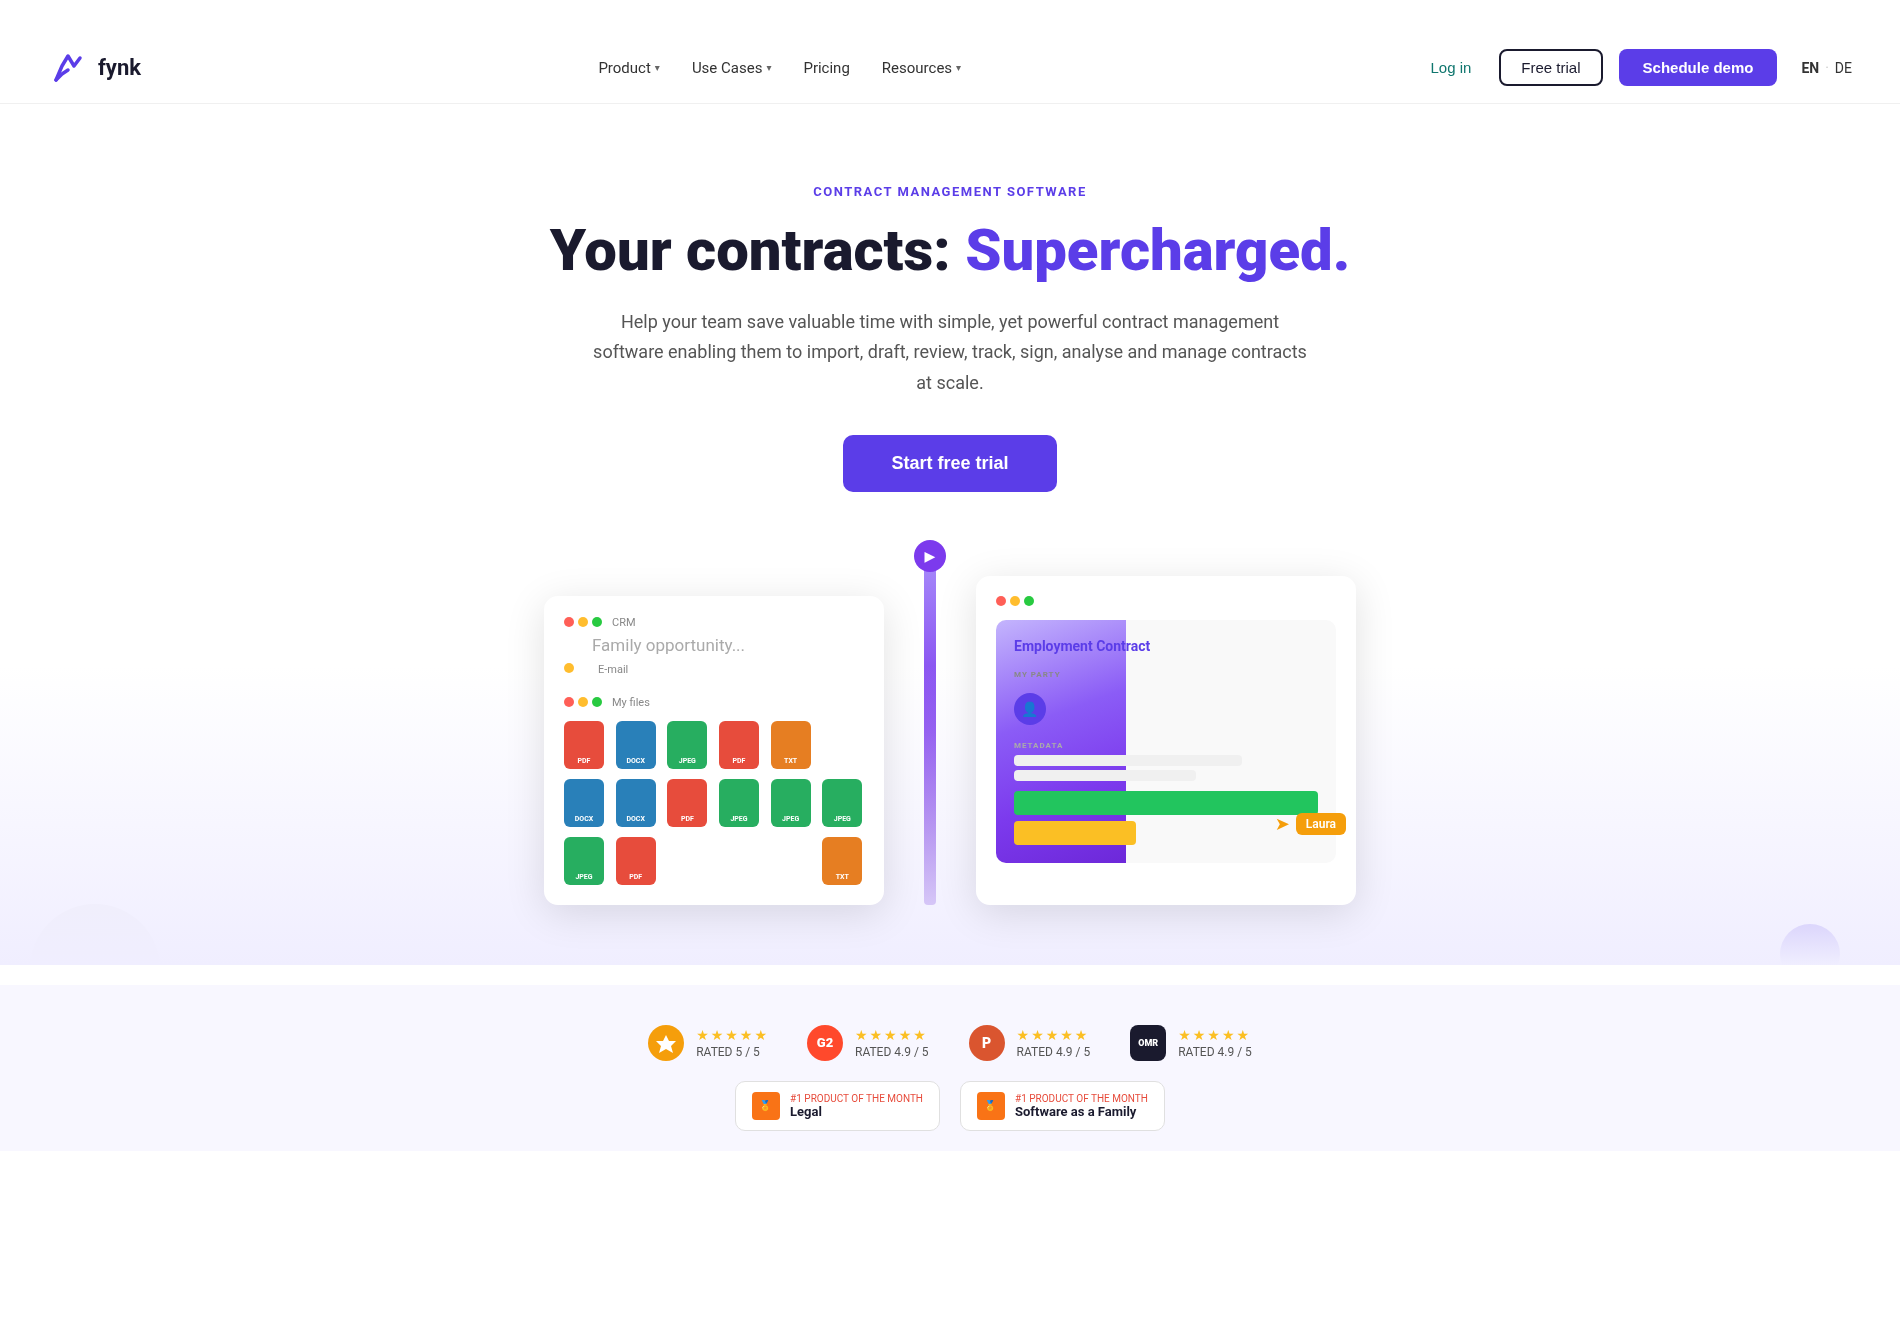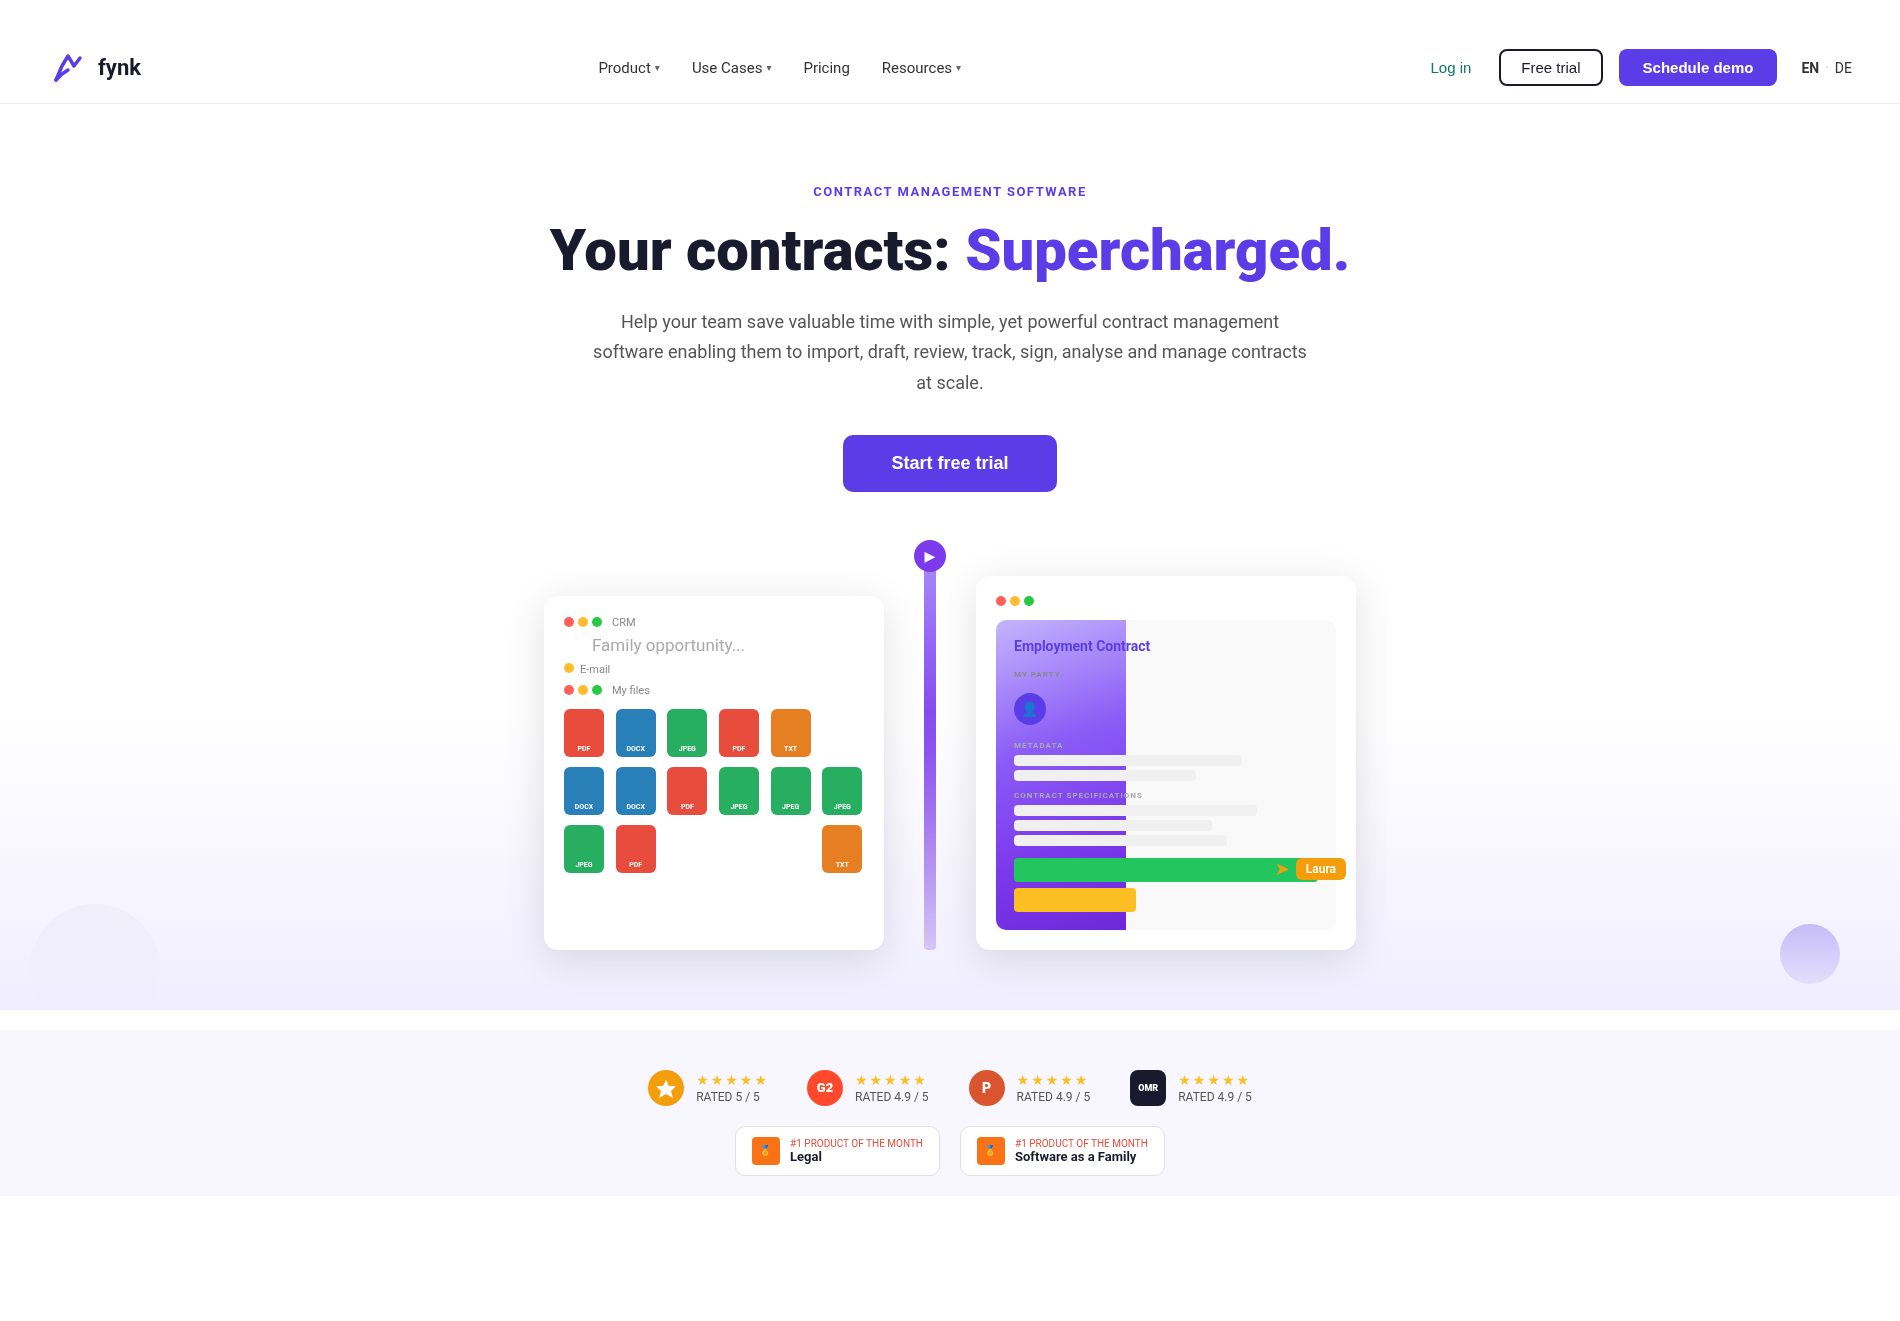--- a/index.html
+++ b/index.html
@@ -209,21 +209,21 @@
         <div style="display:flex;align-items:center;gap:6px;margin-bottom:6px;">
           <span style="display:flex;gap:4px;">
             <span class="dot dot-red"></span>
             <span class="dot dot-yellow"></span>
             <span class="dot dot-green"></span>
           </span>
           <span class="crm-label">CRM</span>
         </div>
         <div style="font-size:17px;color:#aaa;margin-bottom:8px;padding-left:28px;">Family opportunity...</div>
 
-        <div style="display:flex;align-items:flex-start;gap:2px;margin-bottom:8px;">
+        <div style="display:flex;align-items:flex-start;gap:20px;margin-bottom:20px;">
           <span style="display:flex;gap:4px;">
             <span class="dot dot-yellow"></span>
           </span>
           <span class="email-label">E-mail</span>
         </div>
 
         <div style="display:flex;align-items:center;gap:6px;margin-bottom:12px;">
           <span style="display:flex;gap:4px;">
             <span class="dot dot-red"></span>
             <span class="dot dot-yellow"></span>
@@ -277,26 +277,20 @@
               <div style="font-size:8px;font-weight:700;color:#888;text-transform:uppercase;letter-spacing:1px;">MY PARTY</div>
             </div>
             <div style="width:32px;height:32px;border-radius:50%;background:#5b3de8;display:flex;align-items:center;justify-content:center;color:#fff;font-size:14px;margin-bottom:16px;">👤</div>
 
             <div style="margin-bottom:10px;">
               <div style="font-size:8px;font-weight:700;color:#aaa;text-transform:uppercase;letter-spacing:1px;margin-bottom:5px;">METADATA</div>
               <div style="background:#f0f0f0;border-radius:4px;height:11px;width:75%;margin-bottom:4px;"></div>
               <div style="background:#f0f0f0;border-radius:4px;height:11px;width:60%;margin-bottom:4px;"></div>
             </div>
 
-            <div style="margin-bottom:12px;">
-              <div style="font-size:8px;font-weight:700;color:#aaa;text-transform:uppercase;letter-spacing:1px;margin-bottom:5px;">CONTRACT SPECIFICATIONS</div>
-              <div style="background:#f0f0f0;border-radius:4px;height:11px;width:80%;margin-bottom:4px;"></div>
-              <div style="background:#f0f0f0;border-radius:4px;height:11px;width:65%;margin-bottom:4px;"></div>
-              <div style="background:#f0f0f0;border-radius:4px;height:11px;width:70%;margin-bottom:4px;"></div>
-            </div>
 
             <div style="background:#22c55e;height:24px;border-radius:4px;margin-bottom:6px;"></div>
             <div style="background:#fbbf24;height:24px;border-radius:4px;width:40%;"></div>
           </div>
         </div>
 
         <div style="position:absolute;bottom:70px;right:10px;display:flex;align-items:center;gap:6px;z-index:10;">
           <span style="font-size:18px;color:#f59e0b;">➤</span>
           <span style="background:#f59e0b;color:#fff;font-size:12px;font-weight:600;padding:4px 10px;border-radius:6px;">Laura</span>
         </div>

